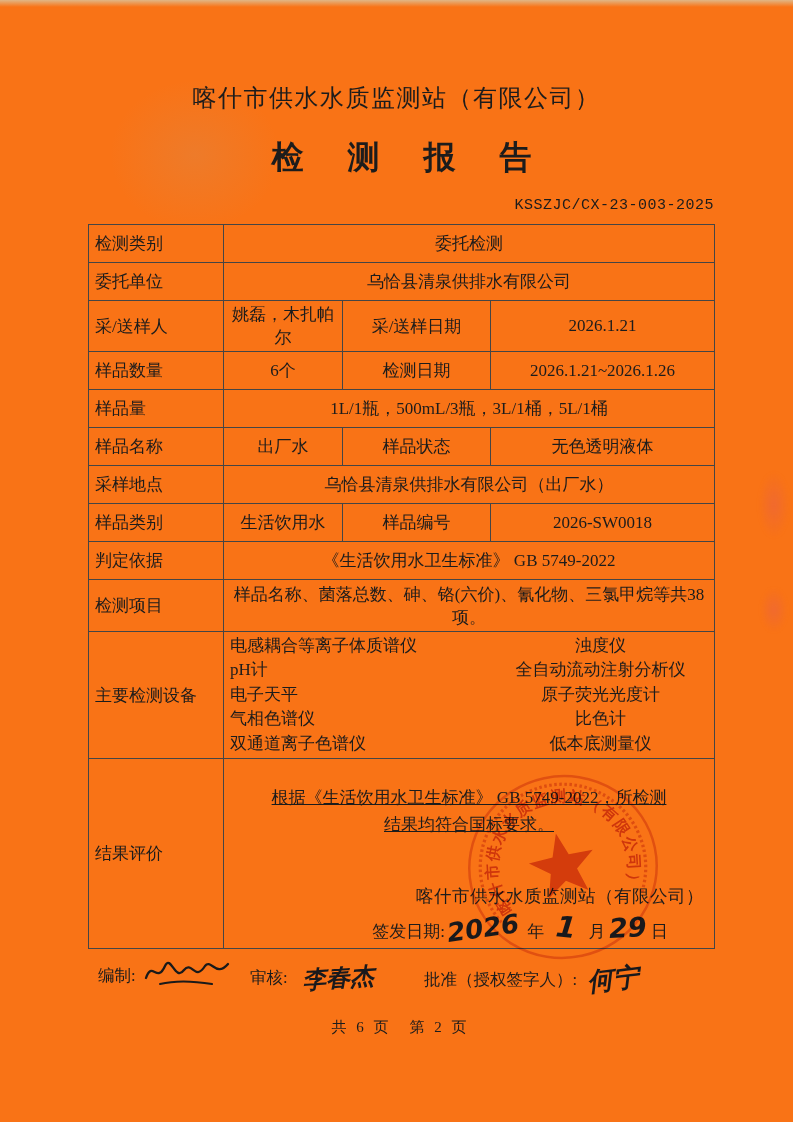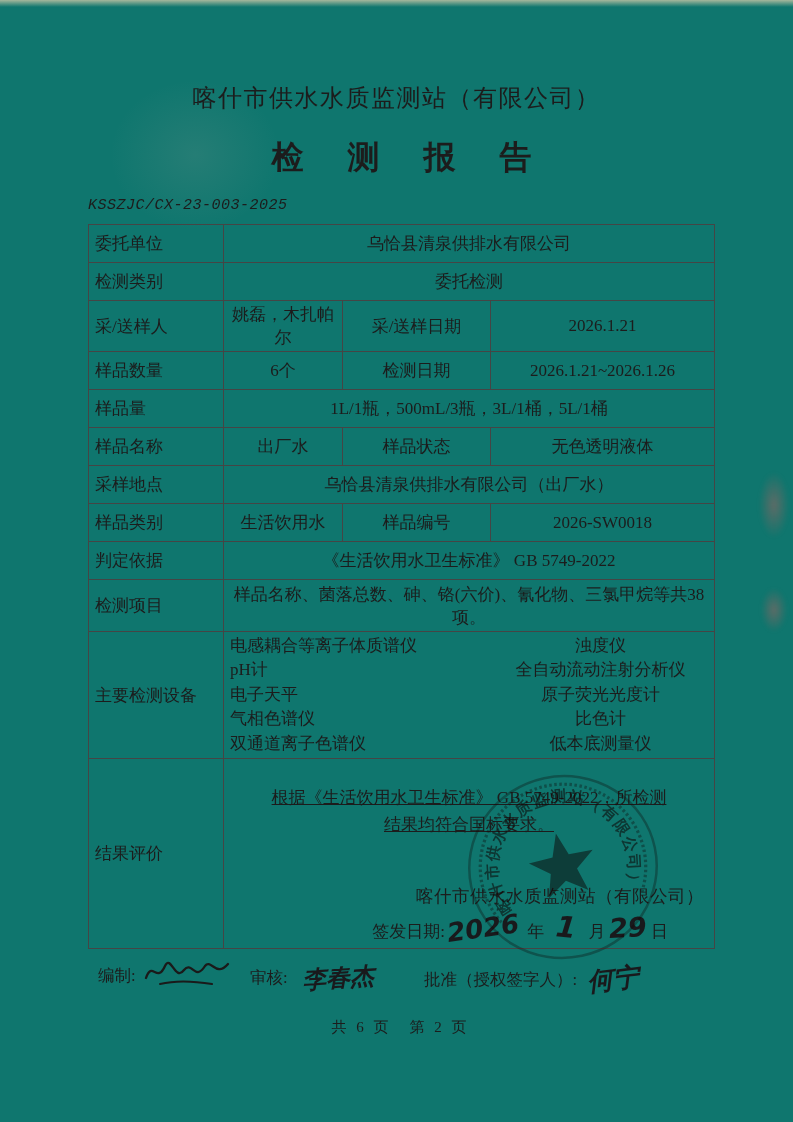--- a/index.html
+++ b/index.html
@@ -1,37 +1,37 @@
 <!DOCTYPE html>
 <html><head>
 <meta charset="utf-8">
 <style>
   html,body{margin:0;padding:0;background:#ffffff;}
   .page{
     position:relative;width:793px;height:1122px;overflow:hidden;
-    background:#0f766e;
+    background:#f97316;
     font-family:"Liberation Serif","DejaVu Serif",serif;
     color:#1c1c1c;
   }
   
   .top-edge{position:absolute;top:0;left:0;right:0;height:7px;
     background:linear-gradient(to bottom,#d8cdab 0%,rgba(255,255,255,0) 100%);opacity:.75;}
   .gray-smudge{position:absolute;left:110px;top:80px;width:170px;height:150px;
     background:radial-gradient(closest-side,rgba(170,170,160,.14),rgba(170,170,160,0));}
   .red-smudge{position:absolute;filter:blur(2px);
     background:radial-gradient(closest-side,rgba(225,90,90,.38),rgba(225,90,90,0));}
   .red-smudge.s1{right:4px;top:472px;width:30px;height:66px;}
   .red-smudge.s2{right:6px;top:588px;width:26px;height:44px;}
 
   .org-title{position:absolute;top:82px;left:0;width:100%;text-align:center;
     font-size:24px;letter-spacing:1.5px;}
   .report-title{position:absolute;top:136px;left:8px;width:100%;text-align:center;
     font-size:32px;font-weight:bold;letter-spacing:6px;}
-  .doc-number{position:absolute;top:197px;left:88px;width:626px;
-    font-family:"Liberation Mono","DejaVu Sans Mono",monospace;font-size:15px;letter-spacing:.5px;font-style:italic;}
+  .doc-number{position:absolute;top:197px;left:88px;width:626px;text-align:right;
+    font-family:"Liberation Mono","DejaVu Sans Mono",monospace;font-size:15px;letter-spacing:.5px;}
 
   table.report{position:absolute;top:224px;left:88px;width:626px;
     border-collapse:collapse;table-layout:fixed;}
   table.report td{border:1.5px solid #454545;font-size:17px;padding:2px 6px;
     vertical-align:middle;overflow:hidden;}
   td.lbl{padding-left:11px;text-align:left;}
   td.ctr{text-align:center;}
 
   .equip-cell{vertical-align:middle;padding-left:10px;}
   .equip-cols{display:flex;font-family:Liberation Serif, serif;}
@@ -81,26 +81,26 @@
 
   <table class="report">
     <colgroup>
         <col style="width:135px">
         <col style="width:119px">
         <col style="width:148px">
         <col style="width:224px">
       </colgroup>
     <tbody>
         <tr style="height:38px">
+      <td class="lbl">检测类别</td>
+      <td class="ctr" colspan="3">委托检测</td>
+    </tr>
+    <tr style="height:38px">
       <td class="lbl">委托单位</td>
       <td class="ctr" colspan="3">乌恰县清泉供排水有限公司</td>
-    </tr>
-    <tr style="height:38px">
-      <td class="lbl">检测类别</td>
-      <td class="ctr" colspan="3">委托检测</td>
     </tr>
     <tr style="height:38px">
       <td class="lbl">采/送样人</td>
       <td class="ctr">姚磊，木扎帕尔</td>
       <td class="ctr">采/送样日期</td>
       <td class="ctr">2026.1.21</td>
     </tr>
     <tr style="height:38px">
       <td class="lbl">样品数量</td>
       <td class="ctr">6个</td>

